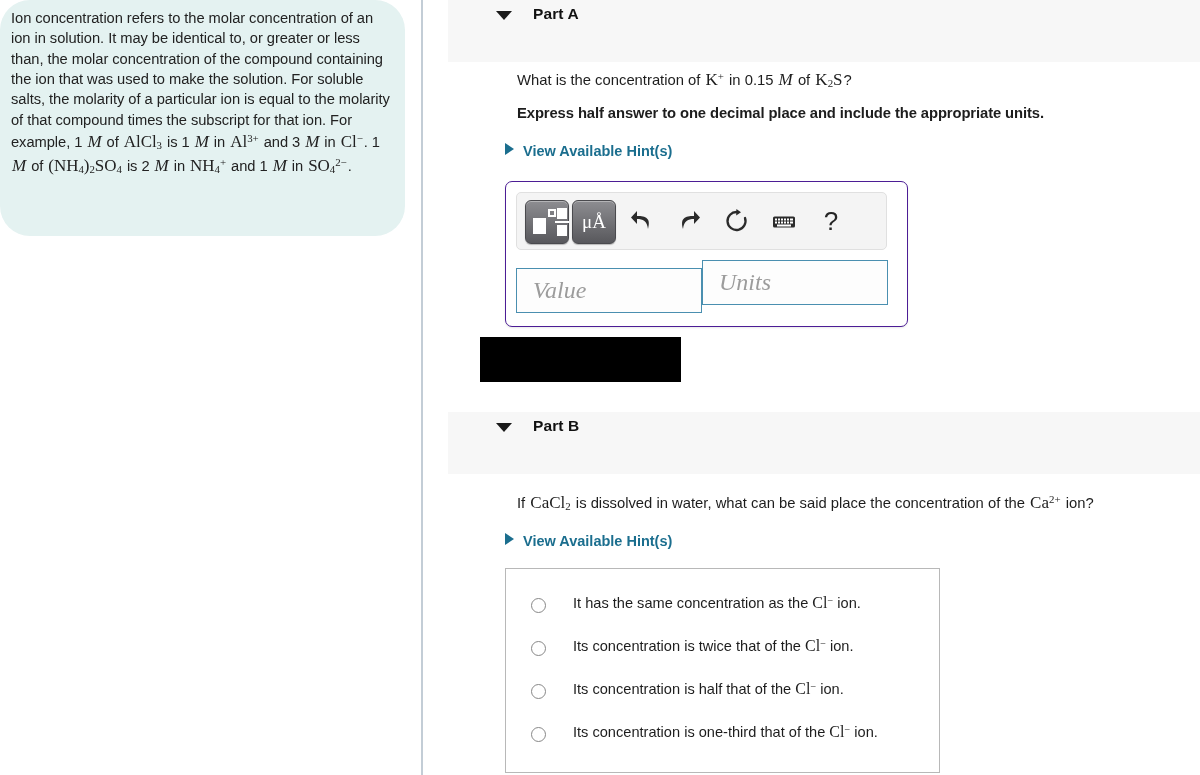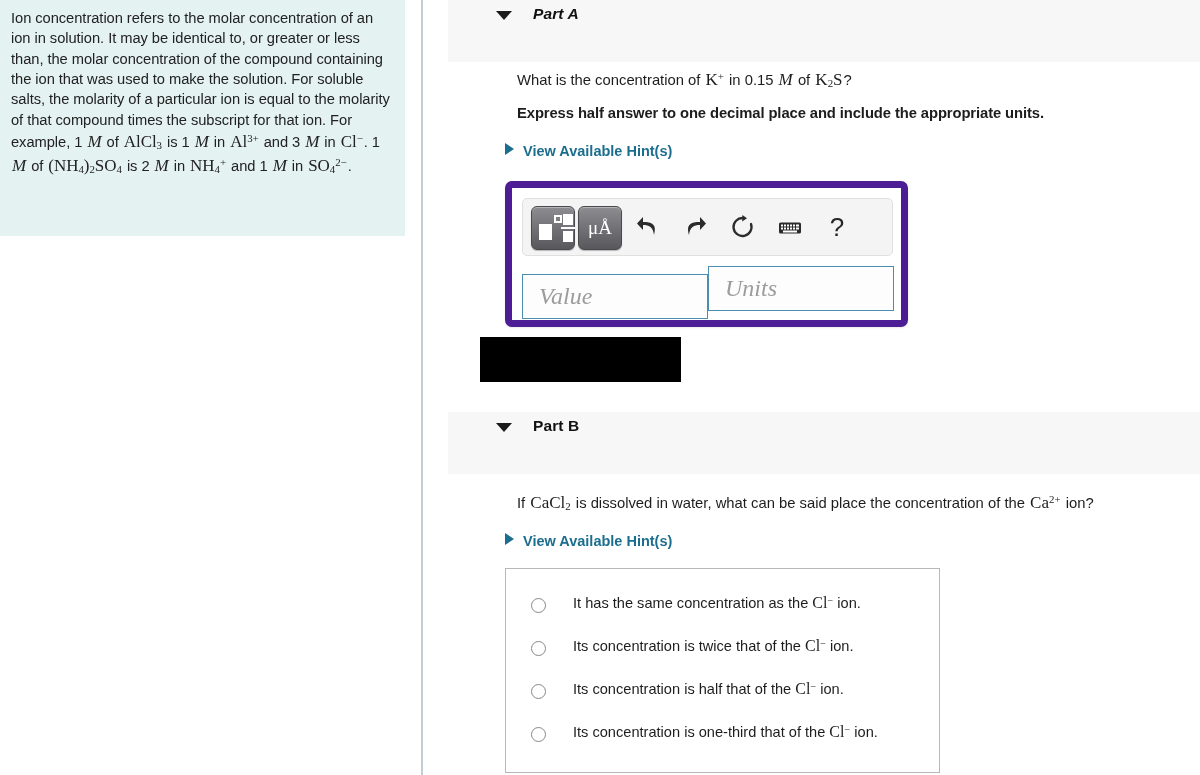--- a/index.html
+++ b/index.html
@@ -19,20 +19,21 @@
   
   #left-panel {
     position: absolute;
     left: 0;
     top: 0;
     width: 405px;
     height: 236px;
     background: #e4f2f1;
     box-sizing: border-box;
     padding: 8px 12px 6px 11px;
+    border-radius: 30px;
   }
   #left-panel-text {
     font-size: 14.7px;
     line-height: 1.385;
     color: #222;
     letter-spacing: -0.05px;
   }
 
   
   #panel-divider {
@@ -55,21 +56,21 @@
 
   
   .part-header {
     position: absolute;
     left: 25px;
     width: 752px;
     height: 62px;
     background: #f7f7f7;
     box-sizing: border-box;
   }
-  #part-a-header { top: 0; font-style: italic; }
+  #part-a-header { top: 0; }
   #part-b-header { top: 412px; }
 
   .part-caret {
     position: absolute;
     left: 48px;
     top: 11px;
     width: 0;
     height: 0;
     border-left: 8px solid transparent;
     border-right: 8px solid transparent;
@@ -153,21 +154,21 @@
   }
 
   
   #answer-card {
     position: absolute;
     left: 82px;
     top: 181px;
     width: 403px;
     height: 146px;
     background: #ffffff;
-    border: 7px solid #4c1d95;
+    border: 1px solid #4c1d95;
     border-radius: 7px;
     box-sizing: border-box;
     box-shadow: 0 1px 2px rgba(0,0,0,0.09);
   }
   #answer-toolbar {
     position: absolute;
     left: 10px;
     top: 10px;
     width: 371px;
     height: 58px;

